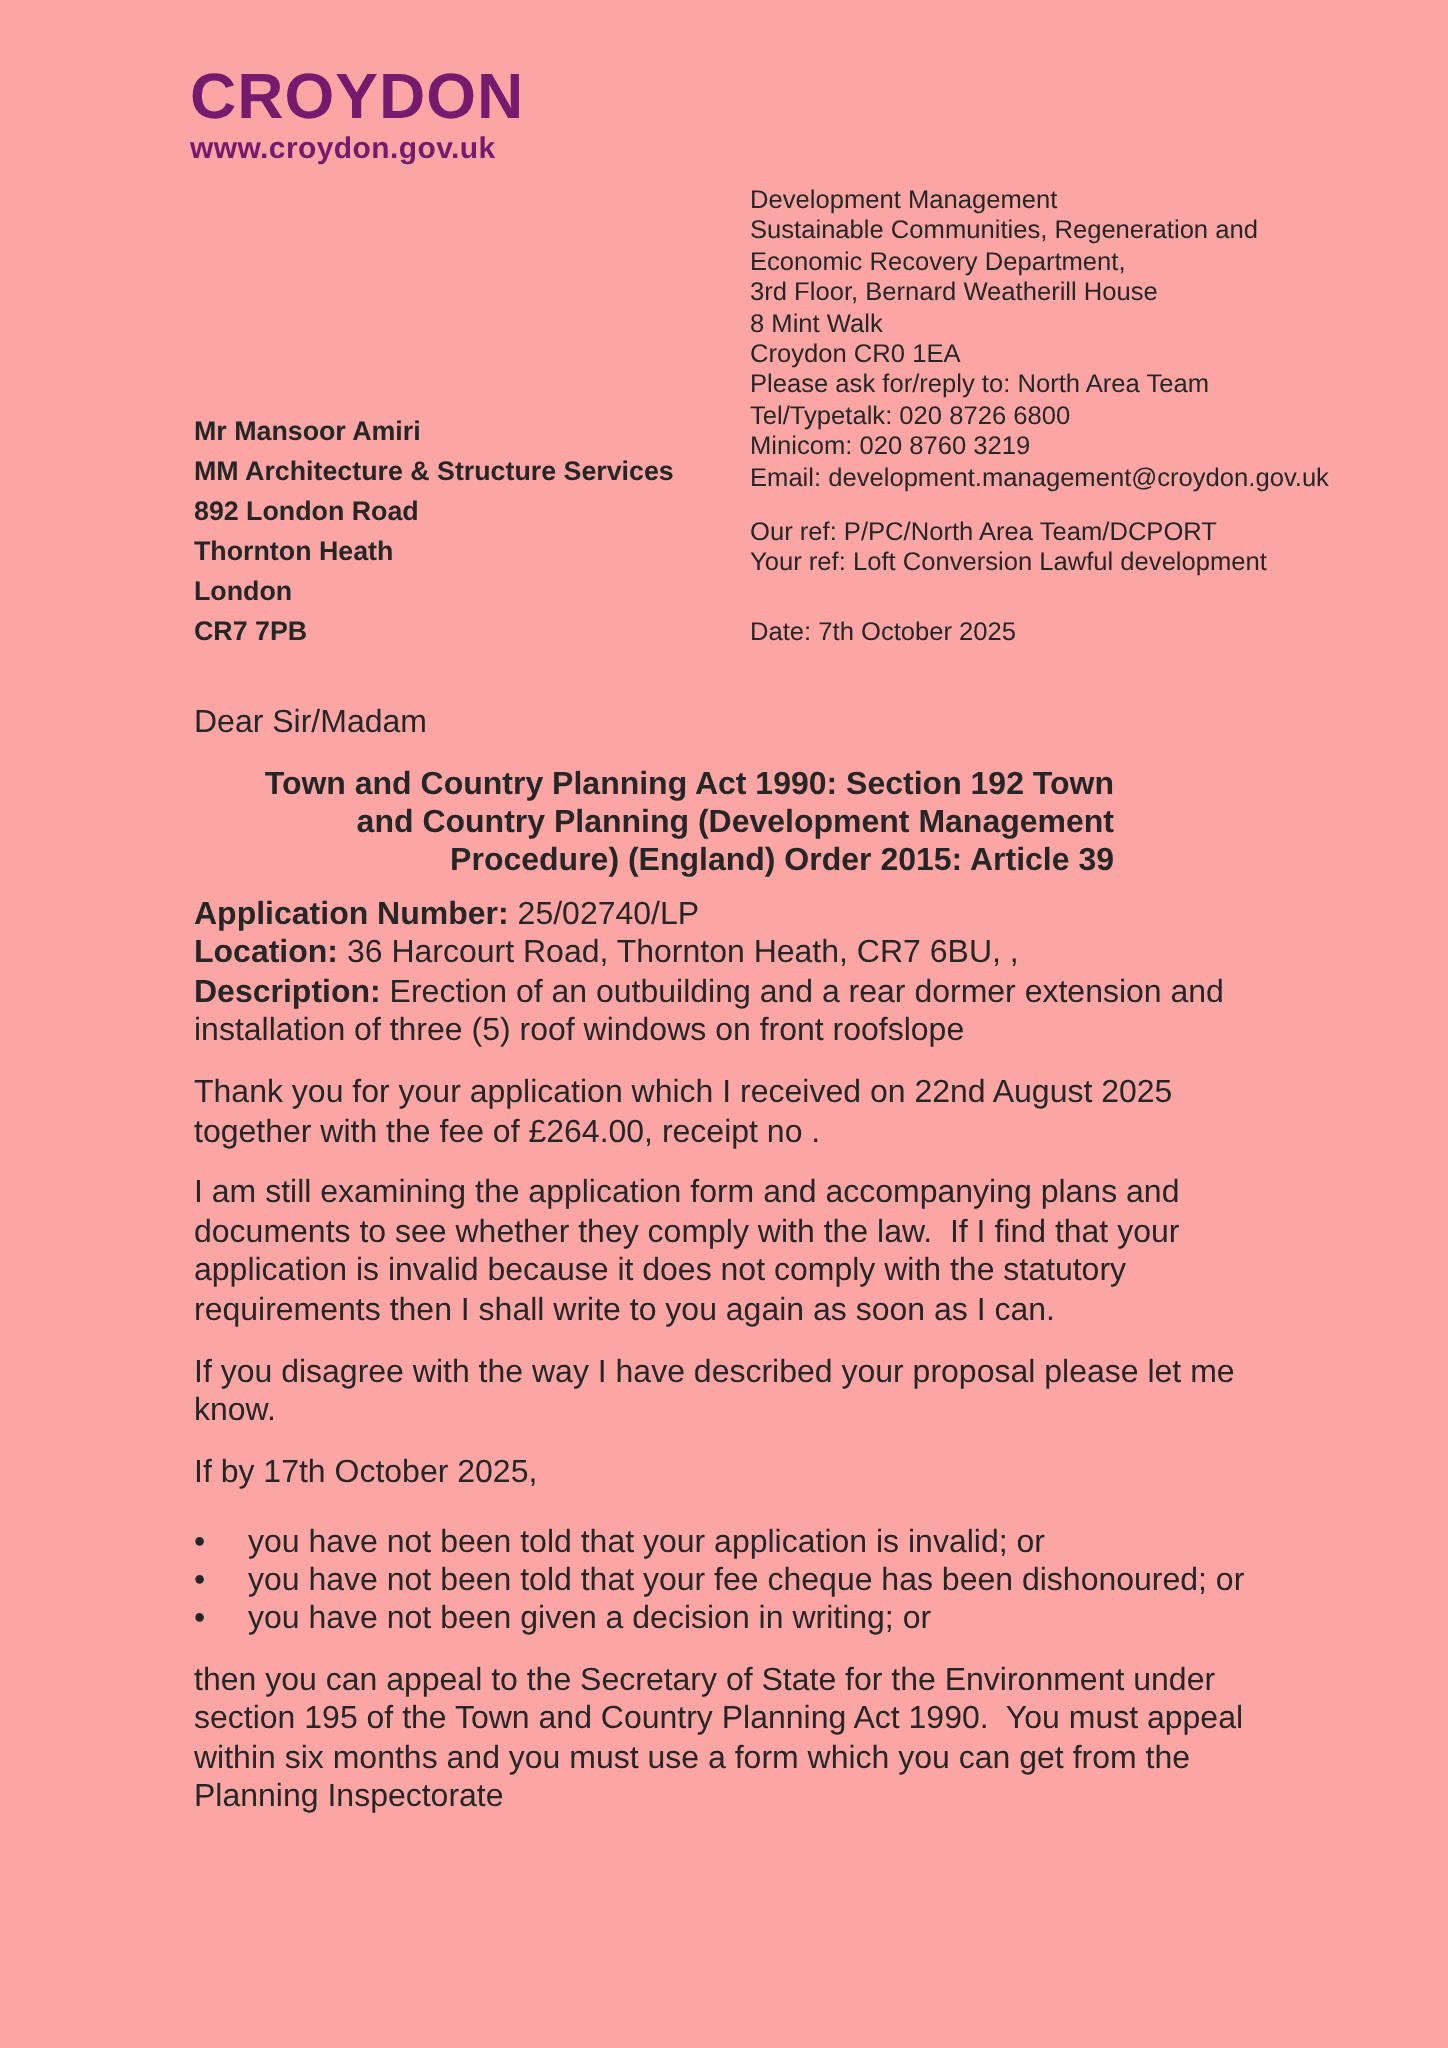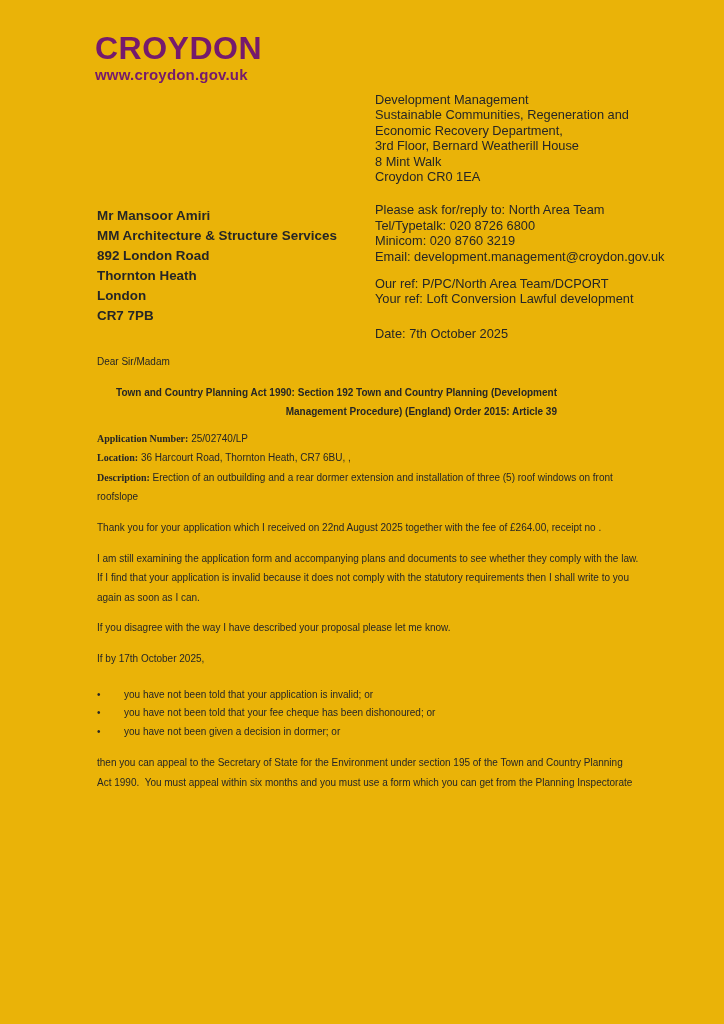--- a/index.html
+++ b/index.html
@@ -4,21 +4,21 @@
 <style>
   html, body {
     margin: 0;
     padding: 0;
     background: #ffffff;
   }
   .page {
     position: relative;
     width: 724px;
     height: 1024px;
-    background: #eab308;
+    background: #fca5a5;
     font-family: "Liberation Sans", "DejaVu Sans", sans-serif;
     color: #262626;
     overflow: hidden;
   }
   .abs { position: absolute; }
 
   
   .logo { left: 95px; top: 30px; }
   .logo-title {
     font-size: 32px;
@@ -36,53 +36,53 @@
   }
 
   
   .sender-col {
     left: 375px;
     top: 92px;
     width: 312px;
     font-size: 12.8px;
     line-height: 15.4px;
   }
-  .sender-col .group-contact { margin-top: 18px; }
+  .sender-col .group-contact { }
   .sender-col .group-refs { margin-top: 12px; }
   .sender-col .group-date { margin-top: 19px; }
 
   
   .recipient {
     left: 97px;
     top: 206px;
     font-size: 13.4px;
     line-height: 20px;
     font-weight: bold;
   }
 
   
   .letter-body {
     left: 97px;
     top: 352px;
     width: 542px;
-    font-size: 10px;
+    font-size: 16px;
     line-height: 19.6px;
   }
   .letter-body p { margin: 0 0 11px 0; }
   .pre { white-space: pre-wrap; }
   .heading {
     width: 445px;
     margin: 10px 0 8px 15px;
     text-align: right;
     font-weight: bold;
     line-height: 19px;
   }
   .app-block { margin: 0 0 11px 0; }
   .app-block div { margin: 0; }
-  .app-label { font-weight: bold; font-family: Liberation Serif, serif; }
+  .app-label { font-weight: bold; }
   .bullets { margin: 17px 0 11px 0; line-height: 18.8px; }
   .bullet-marker {
     display: inline-block;
     width: 27px;
   }
 </style>
 </head>
 <body>
 
 <div class="page">
@@ -139,20 +139,20 @@
 
     <p class="pre">I am still examining the application form and accompanying plans and documents to see whether they comply with the law.  If I find that your application is invalid because it does not comply with the statutory requirements then I shall write to you again as soon as I can.</p>
 
     <p class="pre">If you disagree with the way I have described your proposal please let me know.</p>
 
     <p class="pre">If by 17th October 2025,</p>
 
     <div class="bullets">
       <div class="bullet-row"><span class="bullet-marker">•</span><span>you have not been told that your application is invalid; or</span></div>
       <div class="bullet-row"><span class="bullet-marker">•</span><span>you have not been told that your fee cheque has been dishonoured; or</span></div>
-      <div class="bullet-row"><span class="bullet-marker">•</span><span>you have not been given a decision in dormer; or</span></div>
+      <div class="bullet-row"><span class="bullet-marker">•</span><span>you have not been given a decision in writing; or</span></div>
     </div>
 
     <p class="pre">then you can appeal to the Secretary of State for the Environment under section 195 of the Town and Country Planning Act 1990.  You must appeal within six months and you must use a form which you can get from the Planning Inspectorate</p>
 
   </div>
 
 </div>
 
 </body></html>

